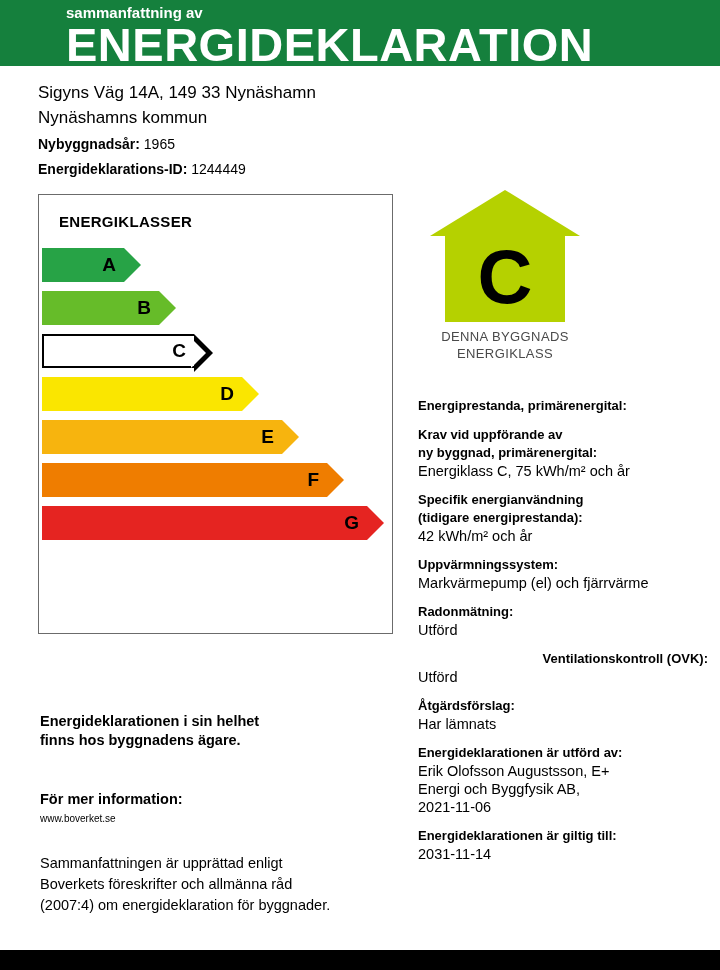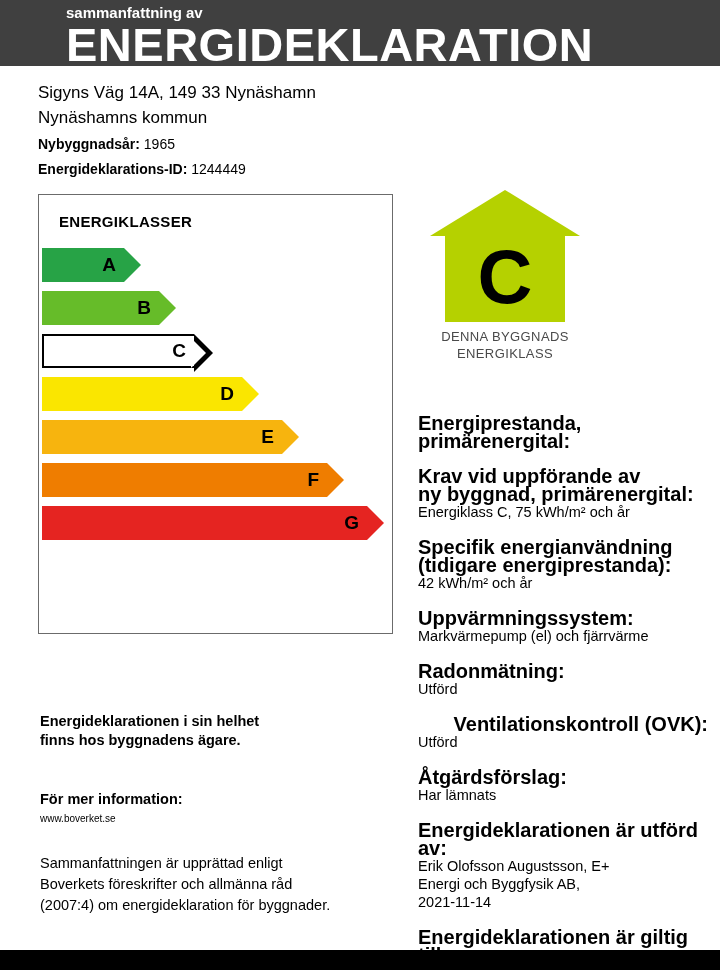--- a/index.html
+++ b/index.html
@@ -15,21 +15,21 @@
     overflow: hidden;
   }
   .page {
     position: relative;
     width: 720px;
     height: 970px;
   }
 
   
   .header {
-    background: #404040;
+    background: #15803d;
     color: #ffffff;
     padding: 4px 0 6px 0;
     height: 66px;
     box-sizing: border-box;
   }
   .header-sub {
     font-size: 15px;
     font-weight: bold;
     margin-left: 66px;
     line-height: 17px;
@@ -178,24 +178,23 @@
   .info-list {
     position: absolute;
     left: 418px;
     top: 203px;
     width: 290px;
   }
   .info-item {
     margin-bottom: 11px;
   }
   .info-label {
-    font-size: 20px;
+    font-size: 13px;
     font-weight: bold;
     line-height: 18px;
-    margin-top: 17px;
   }
   .info-value {
     font-size: 14.5px;
     line-height: 18px;
   }
 
   
   .left-footer {
     position: absolute;
     left: 40px;
@@ -347,21 +346,21 @@
           <div class="info-value" style="white-space: pre-line;">Utförd</div>
         </div>
         <div class="info-item">
           <div class="info-label" style="white-space: pre-line;">Åtgärdsförslag:</div>
           <div class="info-value" style="white-space: pre-line;">Har lämnats</div>
         </div>
         <div class="info-item">
           <div class="info-label" style="white-space: pre-line;">Energideklarationen är utförd av:</div>
           <div class="info-value" style="white-space: pre-line;">Erik Olofsson Augustsson, E+
 Energi och Byggfysik AB,
-2021-11-14</div>
+2021-11-06</div>
         </div>
         <div class="info-item">
           <div class="info-label" style="white-space: pre-line;">Energideklarationen är giltig till:</div>
           <div class="info-value" style="white-space: pre-line;">2031-11-14</div>
         </div>
       </div>
 
     <div class="left-footer">
       <div class="lf-strong" style="white-space: pre-line;">Energideklarationen i sin helhet
 finns hos byggnadens ägare.</div>

